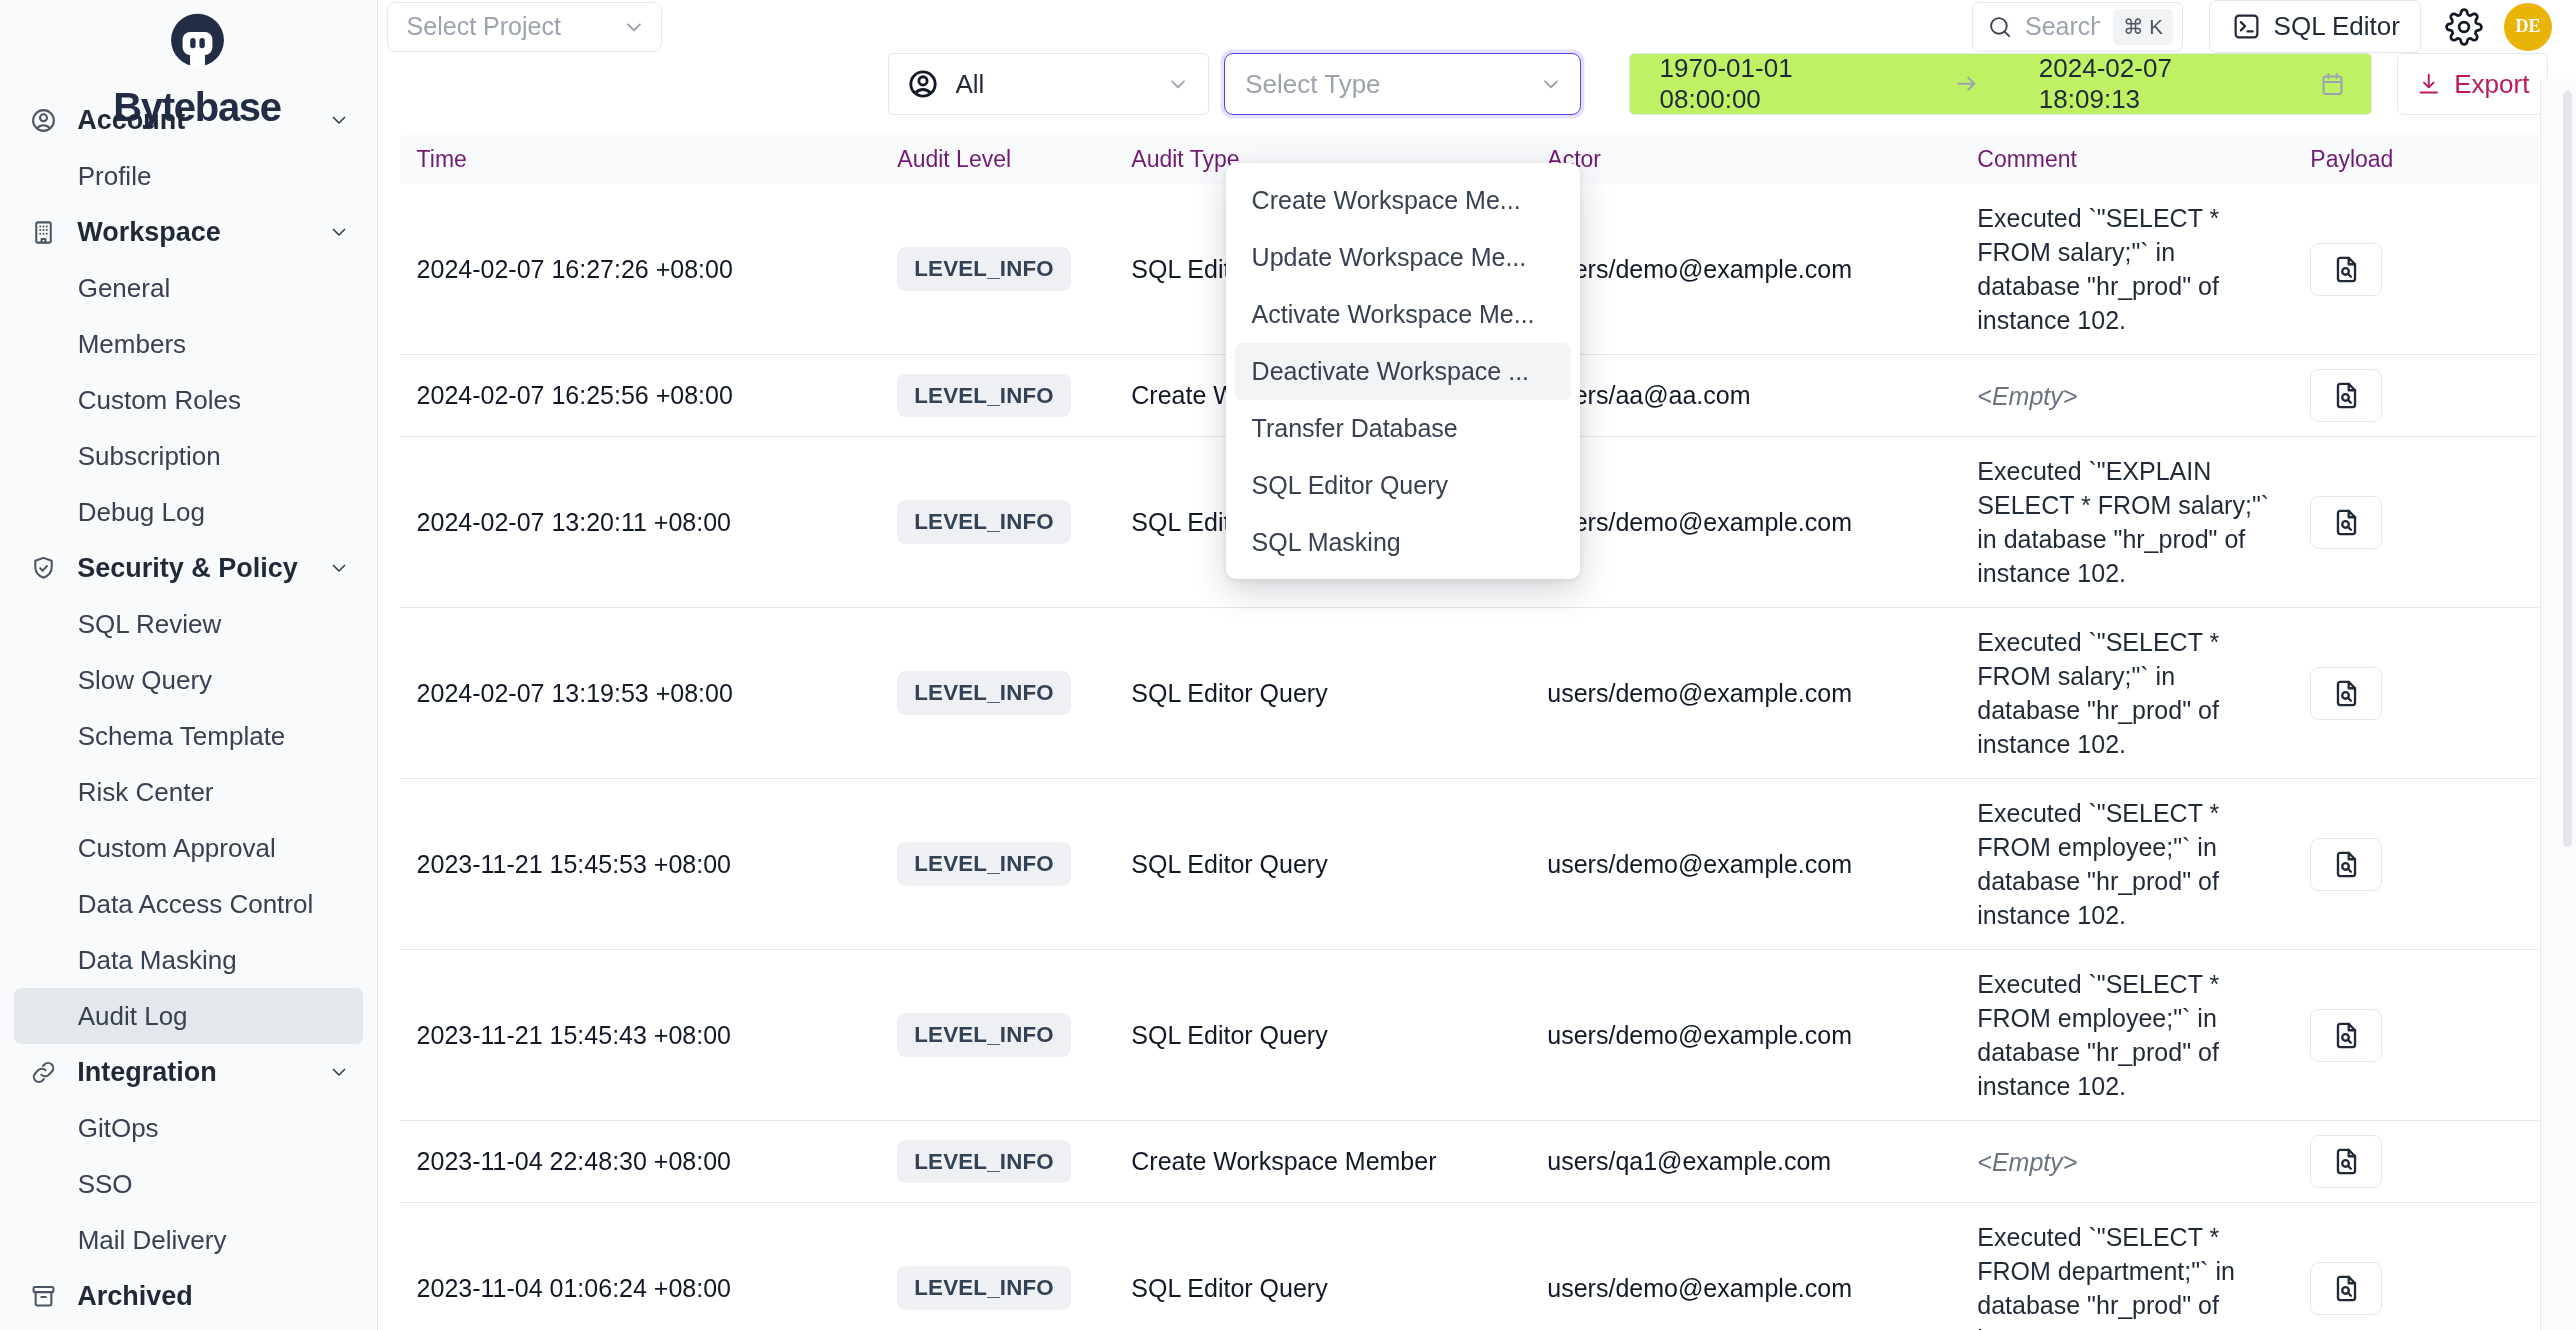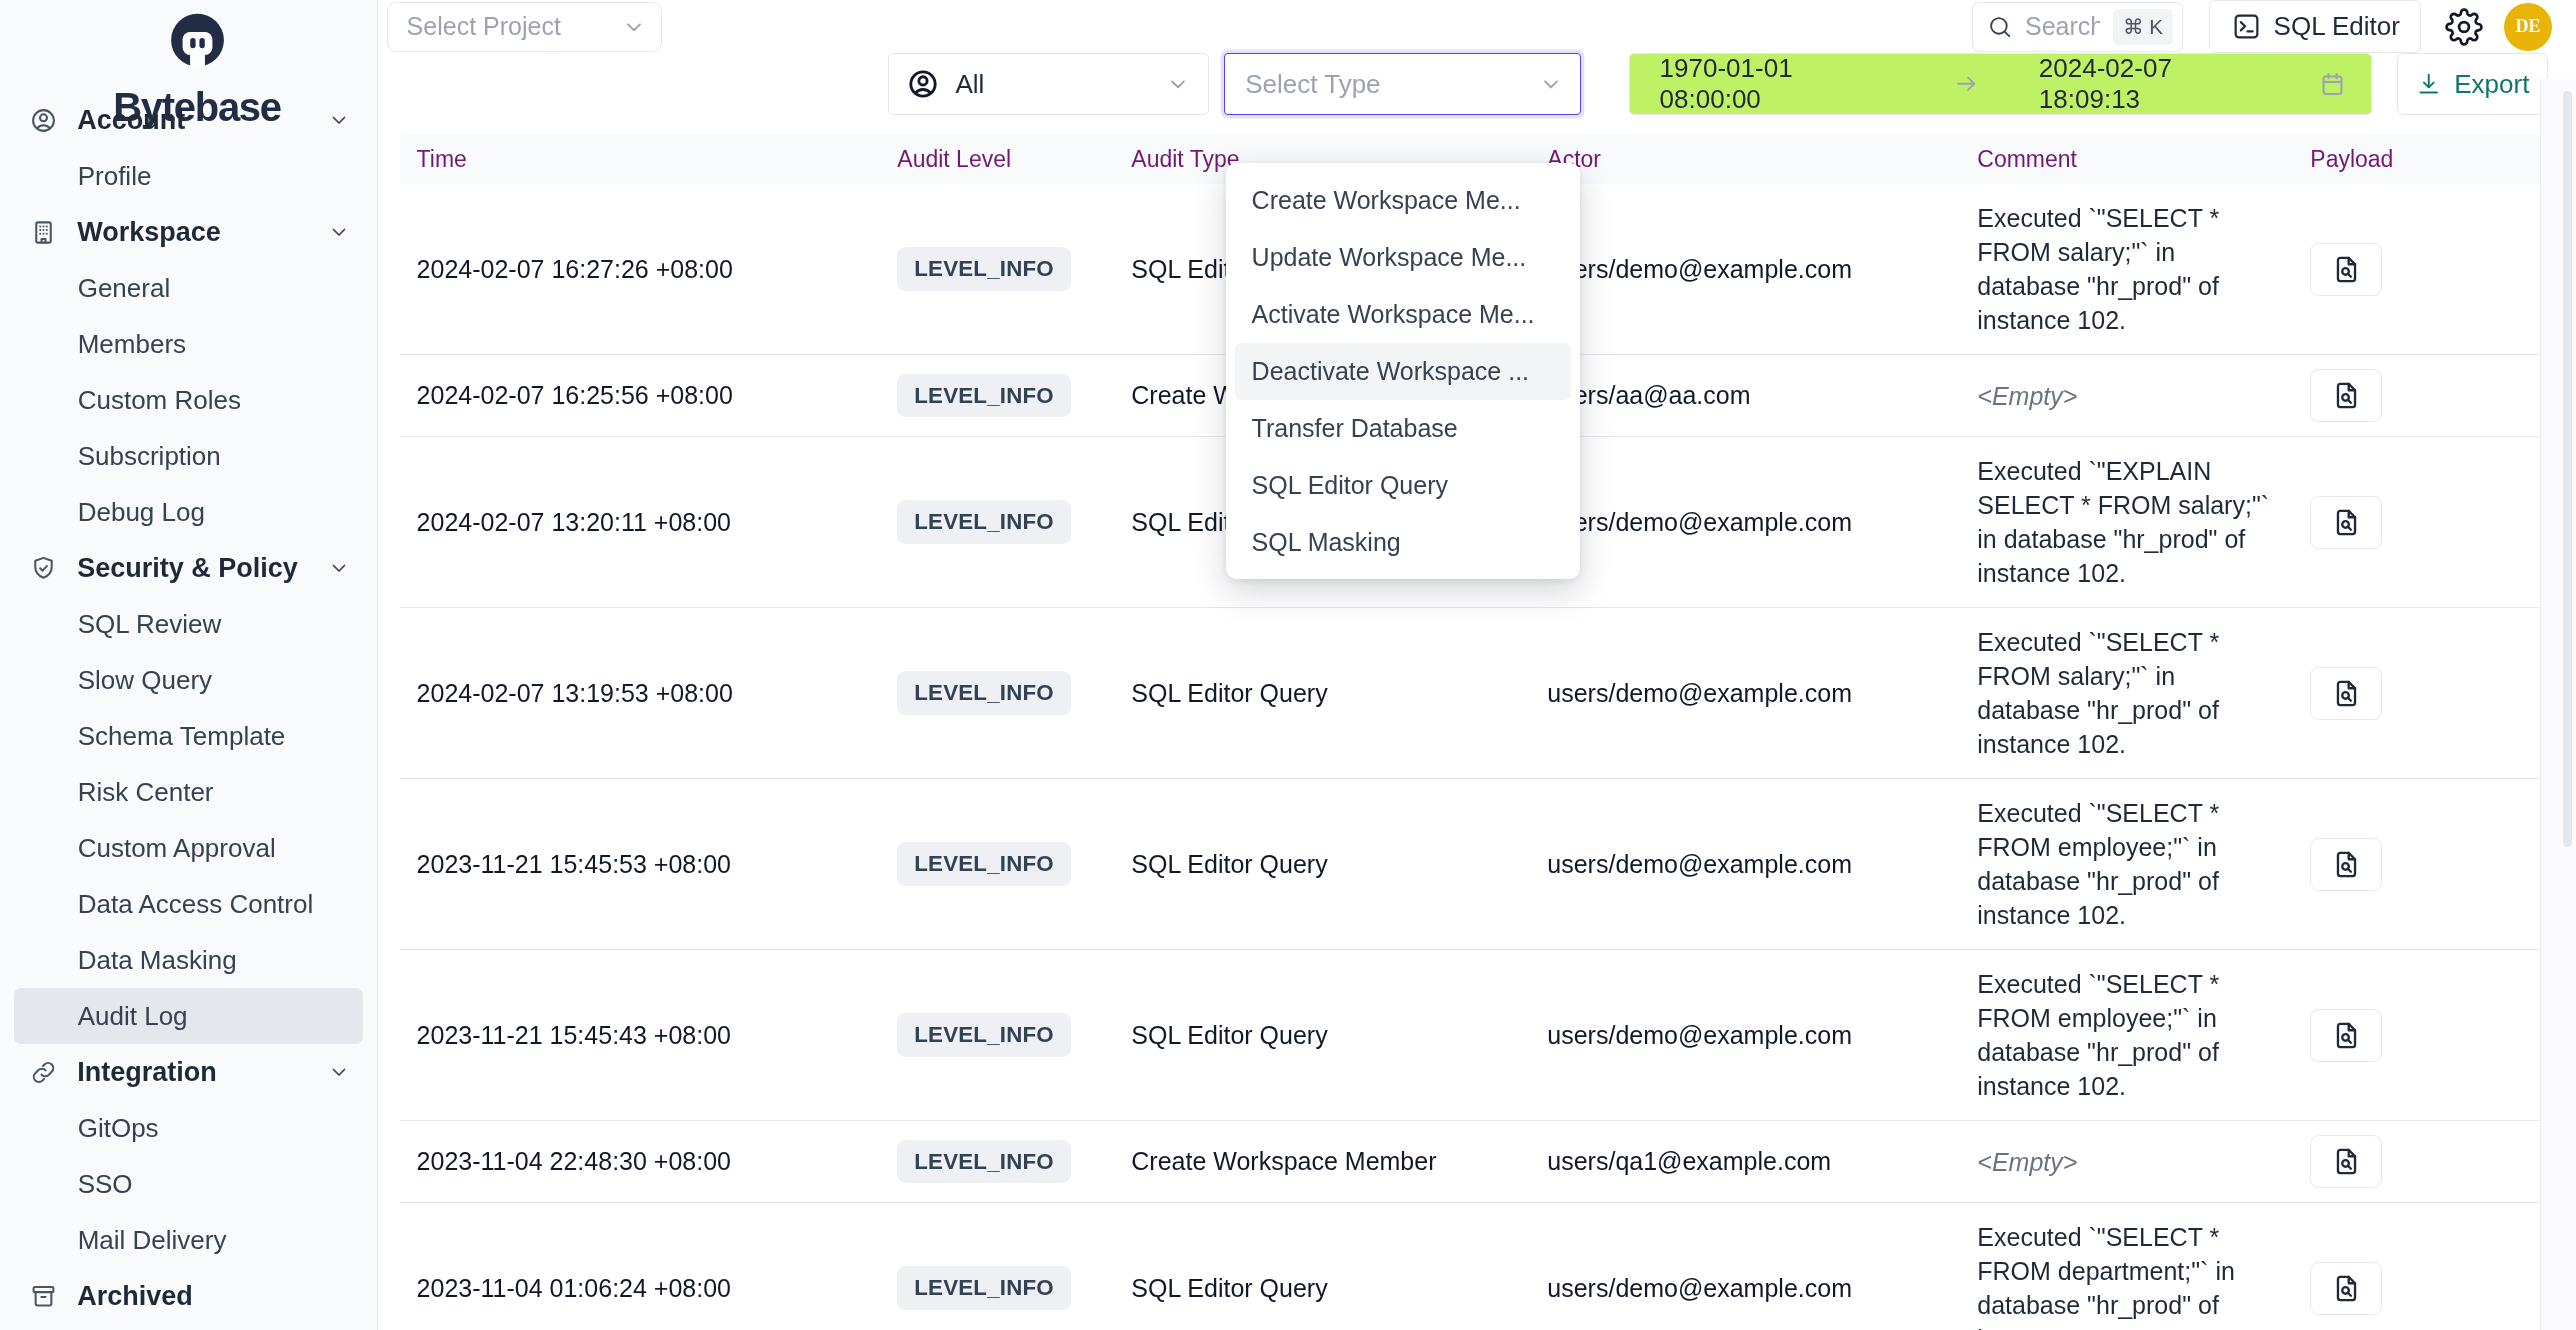--- a/index.html
+++ b/index.html
@@ -45,30 +45,30 @@
   .gear-btn svg { width:38px; height:38px; }
   .avatar { margin-left:20.6px; width:48px; height:48px; border-radius:50%; background:#eab308; color:#fff;
     font-weight:700; font-size:18px; display:flex; align-items:center; justify-content:center; cursor:pointer;font-family:Liberation Serif, serif; }
 
   
   .filterbar { display:flex; align-items:center; height:88px; padding-left:510px; }
   .filter-all { width:321px; height:62px; border:0.9px solid #e5e7eb; border-radius:5.2px; background:#fff;
     display:flex; align-items:center; gap:15.5px; padding:0 17px; cursor:pointer; }
   .filter-all .icon { color:#111827; } .filter-all .icon svg { width:34px; height:34px; stroke-width:2; }
   .filter-all-label { font-size:26px; color:#1f2937; flex:1; }
-  .filter-type { width:357px; height:62px; margin-left:14.6px; border:1.7px solid #4f46e5; border-radius:4px; background:#fff;
+  .filter-type { width:357px; height:62px; margin-left:14.6px; border:1.7px solid #4f46e5; border-radius:9px; background:#fff;
     box-shadow:0 0 0 3.4px rgba(79,70,229,0.16); display:flex; align-items:center; justify-content:space-between;
     padding:0 15.5px 0 20.6px; cursor:pointer; }
   .filter-type-ph { font-size:26px; color:#9ca3af; }
   .filter-dates { width:743px; height:62px; margin-left:48px; border:0.9px solid #e5e7eb; border-radius:5.2px; background:#bef264;
     display:flex; align-items:center; padding:0 24px 0 30px; font-size:26px; color:#1f2937; cursor:pointer; }
   .date-arrow { color:#9ca3af; margin:0 58px 0 53px; } .date-arrow svg { width:27.5px; height:27.5px; }
   .calendar { margin-left:38px; color:#9ca3af; } .calendar svg { width:29px; height:29px; }
   .export-btn { width:151px; height:62px; margin-left:25px; border:0.9px solid #e5e7eb; border-radius:6.9px; background:#fff;
-    display:flex; align-items:center; justify-content:center; gap:12px; font-size:26px; color:#0f766e; cursor:pointer; font-family:inherit; }
+    display:flex; align-items:center; justify-content:center; gap:12px; font-size:26px; color:#be185d; cursor:pointer; font-family:inherit; }
   .export-btn .icon svg { width:27.5px; height:27.5px; }
 
   
   .table-wrap { margin:20px 0 0 22.3px; width:2139px; }
   .grid-cols { display:grid; grid-template-columns:497px 234px 416px 430px 333px 1fr; }
   .thead { height:49px; background:#f8fafc; border-radius:3.4px; align-items:center; color:#701a75; font-size:23px; }
   .th { overflow:hidden; white-space:nowrap; }
   .th-time, .cell-time { padding-left:16.3px; }
   .trow { align-items:center; border-bottom:0.9px solid #e5e7eb; min-height:82px; }
   .cell { font-size:25px; color:#111827; overflow:hidden; white-space:nowrap; }

